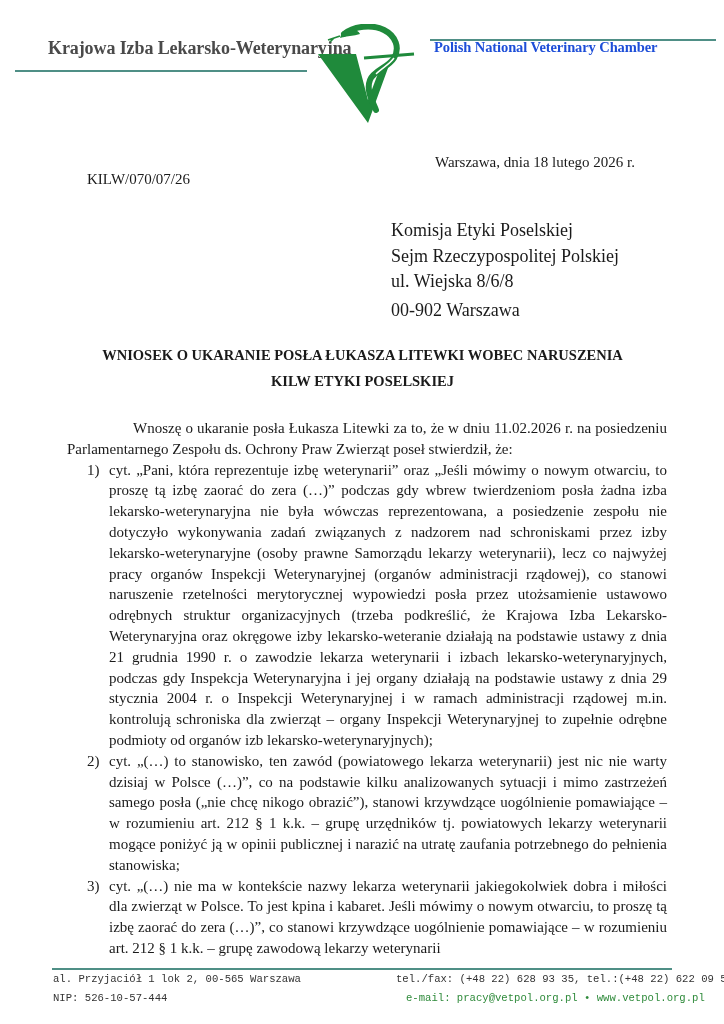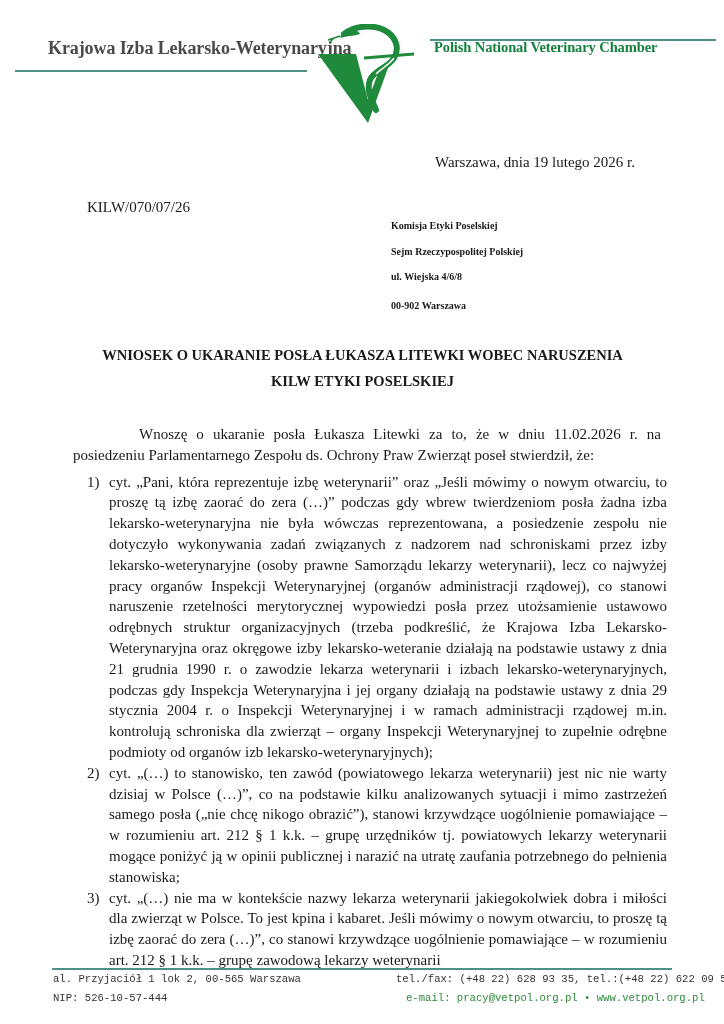--- a/index.html
+++ b/index.html
@@ -2,38 +2,38 @@
 <html><head>
 <meta charset="utf-8">
 <style>
   html, body { margin: 0; padding: 0; background: #ffffff; }
   body { width: 724px; height: 1024px; position: relative; overflow: hidden;
          font-family: "Liberation Serif", "DejaVu Serif", serif; color: #1a1a1a; }
   .abs { position: absolute; }
 
   
   .lh-left { left: 48px; top: 38px; font-size: 18px; font-weight: bold; color: #4a4a4a; white-space: nowrap; letter-spacing: -0.1px; }
-  .lh-right { left: 434px; top: 39px; font-size: 14.5px; font-weight: bold; color: #15803d; white-space: nowrap; letter-spacing: -0.1px; }
+  .lh-right { left: 434px; top: 39px; font-size: 14.5px; font-weight: bold; color: #1d4ed8; white-space: nowrap; letter-spacing: -0.1px; }
   .rule-left { left: 15px; top: 70px; width: 292px; height: 1.5px; background: #4f8f86; }
   .rule-right { left: 430px; top: 39px; width: 286px; height: 1.5px; background: #4f8f86; }
   .logo { left: 310px; top: 24px; width: 112px; height: 100px; }
 
   
   .date { left: 435px; top: 154px; font-size: 15px; white-space: nowrap; }
-  .ref { left: 87px; top: 171px; font-size: 15px; white-space: nowrap; margin-top: 28px; }
+  .ref { left: 87px; top: 171px; font-size: 15px; white-space: nowrap; }
 
   
-  .addr { left: 391px; font-size: 10px; font-weight: bold; white-space: nowrap; }
+  .addr { left: 391px; font-size: 18px; font-weight: normal; white-space: nowrap; }
 
   
   .title { left: 40px; width: 645px; text-align: center; font-size: 14.5px; font-weight: bold; white-space: nowrap; font-family: Liberation Serif, serif; }
 
   
   .body-block { left: 67px; width: 600px; font-size: 15px; line-height: 20.8px; text-align: justify; }
-  .para { margin: 6px; text-indent: 66px; }
+  .para { margin: 0; text-indent: 66px; }
   ol.points { list-style: none; margin: 0; padding: 0; }
   ol.points li { position: relative; padding-left: 42px; margin: 0; text-align: justify; }
   ol.points li .num { position: absolute; left: 20px; top: 0; }
 
   
   .foot-rule { left: 52px; top: 968px; width: 620px; height: 1.5px; background: #4f8f86; }
   .foot { font-family: Liberation Mono, monospace; font-size: 10.6px; color: #333; white-space: nowrap; }
   .foot-green { color: #2e8a3a; }
 </style>
 </head>
@@ -53,27 +53,27 @@
     <path d="M84 34 C80 40, 72 44, 66 50" stroke="#ffffff" stroke-width="1.4" fill="none"></path>
 
     <path d="M32 8 C38 4, 48 5, 50 10 C44 12, 36 12, 30 14 Z" fill="#1f8a3b"></path>
 
     <path d="M30 12 L18 16 M24 14 L20 18" stroke="#1f8a3b" stroke-width="1.6" fill="none"></path>
 
     <path d="M54 34 L104 30" stroke="#1f8a3b" stroke-width="3" fill="none"></path>
   </svg>
 </header>
 
-<div class="abs date">Warszawa, dnia 19 lutego 2026 r.</div>
+<div class="abs date">Warszawa, dnia 18 lutego 2026 r.</div>
 <div class="abs ref">KILW/070/07/26</div>
 
 <div>
   <div class="abs addr" style="top:220px">Komisja Etyki Poselskiej</div>
   <div class="abs addr" style="top:246px">Sejm Rzeczypospolitej Polskiej</div>
-  <div class="abs addr" style="top:271px">ul. Wiejska 4/6/8</div>
+  <div class="abs addr" style="top:271px">ul. Wiejska 8/6/8</div>
   <div class="abs addr" style="top:300px">00-902 Warszawa</div>
 </div>
 
 <div class="abs title" style="top:347px">WNIOSEK O UKARANIE POSŁA ŁUKASZA LITEWKI WOBEC NARUSZENIA</div>
 <div class="abs title" style="top:373px">KILW ETYKI POSELSKIEJ</div>
 
 <div class="abs body-block" style="top:418px">
   <p class="para">Wnoszę o ukaranie posła Łukasza Litewki za to, że w dniu 11.02.2026 r. na posiedzeniu Parlamentarnego Zespołu ds. Ochrony Praw Zwierząt poseł stwierdził, że:</p>
   <ol class="points">
     <li>

